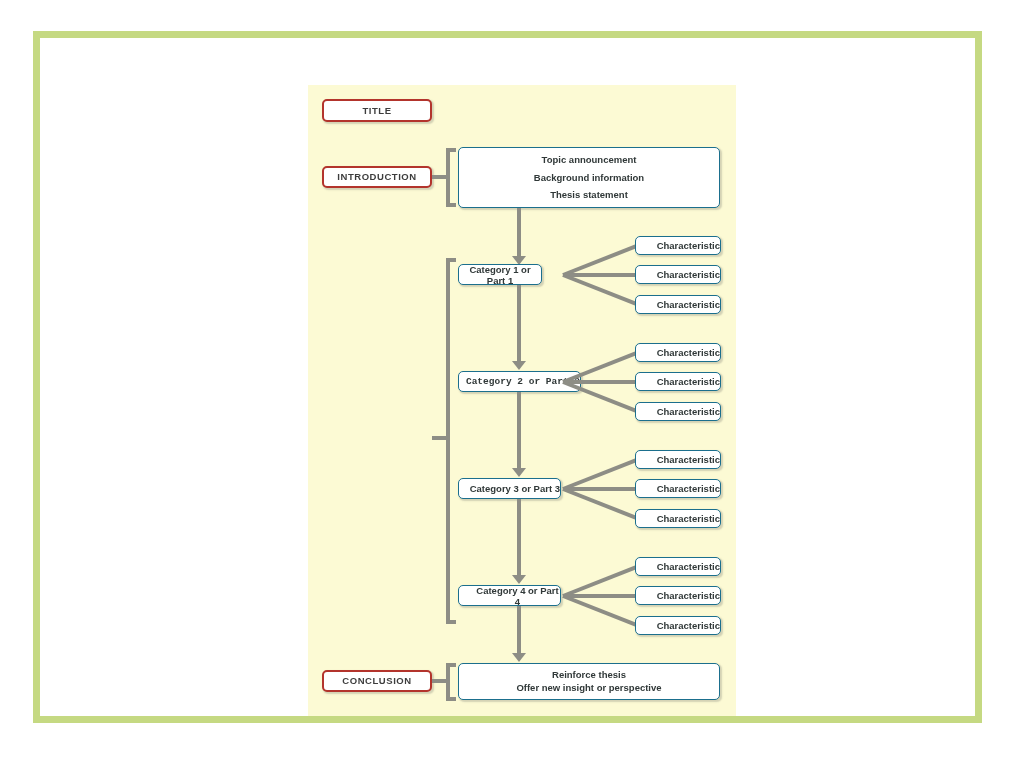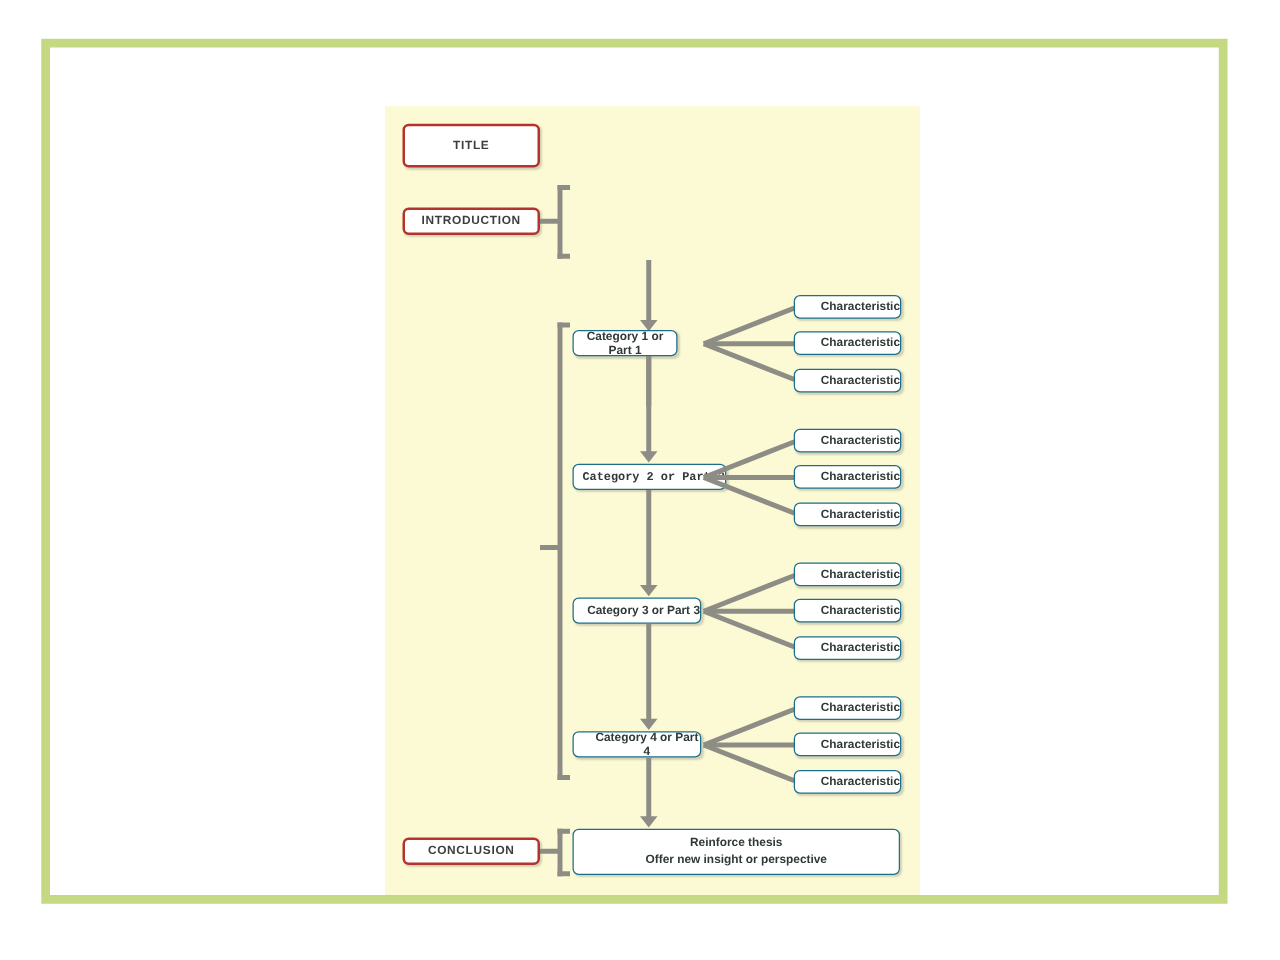--- a/index.html
+++ b/index.html
@@ -139,32 +139,37 @@
 </head>
 <body>
 
 <div id="page">
 
   <div class="green-frame"></div>
 
 
   <div class="panel"></div>
 
-  <div class="box box-red" style="left:322px; top:99px; width:110px; height:35px;">
+  <div class="box box-red" style="left:322px; top:99px; width:110px; height:23px;">
     <span>TITLE</span>
   </div>
 
   <div class="box box-red" style="left:322px; top:166px; width:110px; height:22px;">
     <span>INTRODUCTION</span>
   </div>
 
   <div class="hline" style="left:432px; top:175px; width:16px;"></div>
 
   <div class="bracket" style="left:446px; top:148px; width:10px; height:59px;"></div>
 
+  <div class="box box-teal multiline" style="left:458px; top:147px; width:262px; height:61px;">
+    <div>Topic announcement</div>
+    <div>Background information</div>
+    <div>Thesis statement</div>
+  </div>
 
   <div class="vline" style="left:517px; top:208px; height:50px;"></div>
   <div class="arrowhead" style="left:512px; top:256px;"></div>
 
   <div class="hline" style="left:432px; top:436px; width:16px;"></div>
   <div class="bracket" style="left:446px; top:258px; width:10px; height:366px;"></div>
 
   <div class="vline" style="left:517px; top:265px; height:60px;"></div>
 
   <div class="box box-teal" style="left:458px; top:264px; width:84px; height:21px;">

